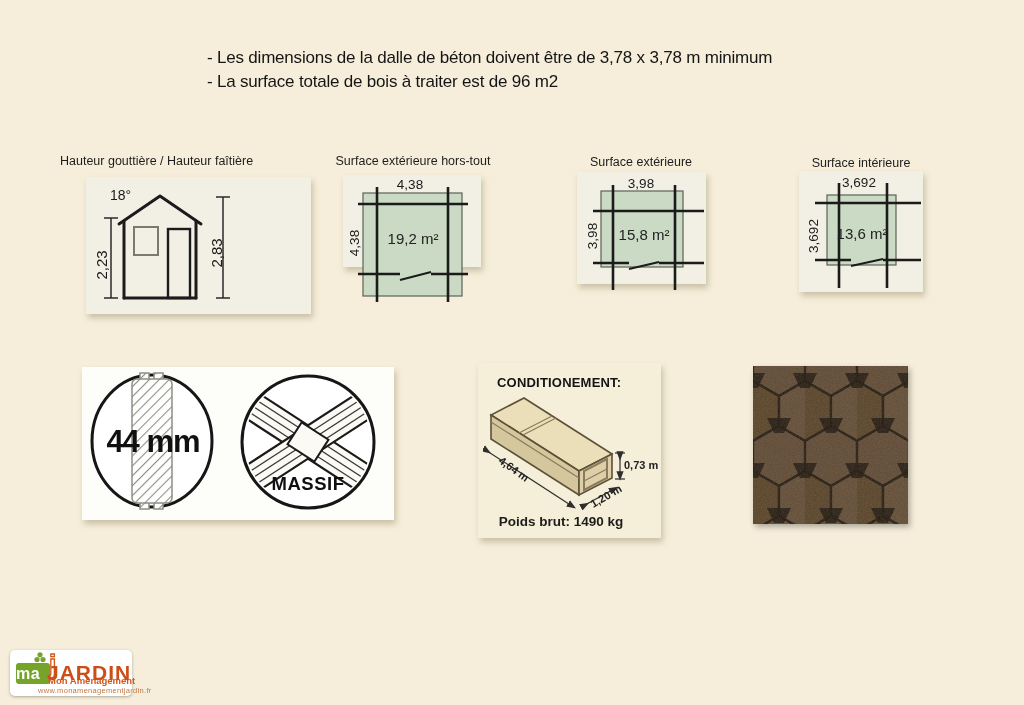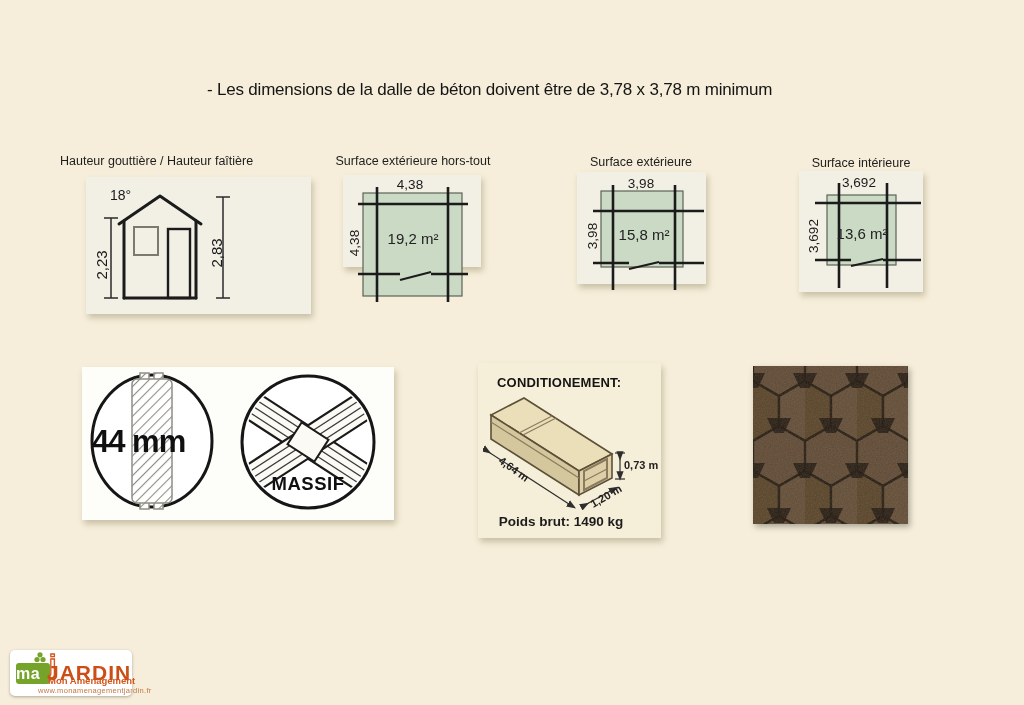--- a/index.html
+++ b/index.html
@@ -5,38 +5,38 @@
   html,body{margin:0;padding:0;}
   body{
     width:1024px;height:705px;position:relative;overflow:hidden;
     background:#f6eeda;
     font-family:"Liberation Sans","DejaVu Sans",sans-serif;
     color:#161616;
   }
   .abs{position:absolute;}
   
   .intro{position:absolute;left:207px;top:46px;font-size:17px;line-height:23.5px;
-         letter-spacing:-0.2px;color:#151515;white-space:nowrap;margin-top:32px;}
+         letter-spacing:-0.2px;color:#151515;white-space:nowrap;}
   
   .caption{position:absolute;top:154px;font-size:12.5px;color:#1d1d1d;white-space:nowrap;}
   .caption.centered{transform:translateX(-50%);}
   
   .panel{position:absolute;background:#f2f0e5;box-shadow:2px 4px 6px rgba(110,95,60,.32);}
   .panel svg{position:absolute;left:0;top:0;}
   .white-panel{background:#fdfdfa;}
   .cream-panel{background:#f5eed8;}
   
   .dim{position:absolute;font-size:13.5px;color:#1a1a1a;white-space:nowrap;}
   .dim.big{font-size:15px;}
   .center-pt{transform:translate(-50%,-50%);}
   .vrot{transform:translate(-50%,-50%) rotate(-90deg);}
   .area-label{position:absolute;font-size:15px;color:#232323;white-space:nowrap;
               transform:translate(-50%,-50%);}
   
-  .badge-44{position:absolute;left:10px;top:57px;width:122px;text-align:left;
+  .badge-44{position:absolute;left:10px;top:57px;width:122px;text-align:center;
             font-size:31px;font-weight:bold;letter-spacing:-1px;color:#101010;}
   .badge-massif{position:absolute;left:164px;top:106px;width:124px;text-align:center;
             font-size:18.5px;font-weight:bold;letter-spacing:.5px;color:#101010;}
   
   .pack-title{position:absolute;left:19px;top:12px;font-size:13px;font-weight:bold;
               letter-spacing:.2px;color:#141414;white-space:nowrap;}
   .pack-dim{position:absolute;font-size:11px;font-weight:600;color:#222;white-space:nowrap;}
   .pack-weight{position:absolute;left:8px;top:151px;width:150px;text-align:center;
                font-size:13.5px;font-weight:600;color:#1c1c1c;white-space:nowrap;}
   
@@ -52,20 +52,21 @@
   .logo-line2{position:absolute;left:37px;top:11px;font-size:21px;font-weight:bold;
         color:#cc4e16;letter-spacing:1px;white-space:nowrap;}
   .logo-url{position:absolute;left:0;right:0;bottom:1px;text-align:center;font-size:7.5px;
         color:#c17947;letter-spacing:.3px;white-space:nowrap;padding-left:28px;}
 </style>
 </head>
 <body>
 
 <div class="intro">
   <div>- Les dimensions de la dalle de béton doivent être de 3,78 x 3,78 m minimum</div>
+  <div>- La surface totale de bois à traiter est de 96 m2</div>
 </div>
 
 <div class="caption" style="left:60px;">Hauteur gouttière / Hauteur faîtière</div>
 <div class="caption centered" style="left:413px;">Surface extérieure hors-tout</div>
 <div class="caption centered" style="left:641px;top:155px;">Surface extérieure</div>
 <div class="caption centered" style="left:861px;top:156px;">Surface intérieure</div>
 
 <div class="panel" style="left:86px;top:177px;width:225px;height:137px;text-align:center;">
   <svg width="225" height="137" viewBox="0 0 225 137">
     <g stroke="#2a2a2a" stroke-width="1.5">

